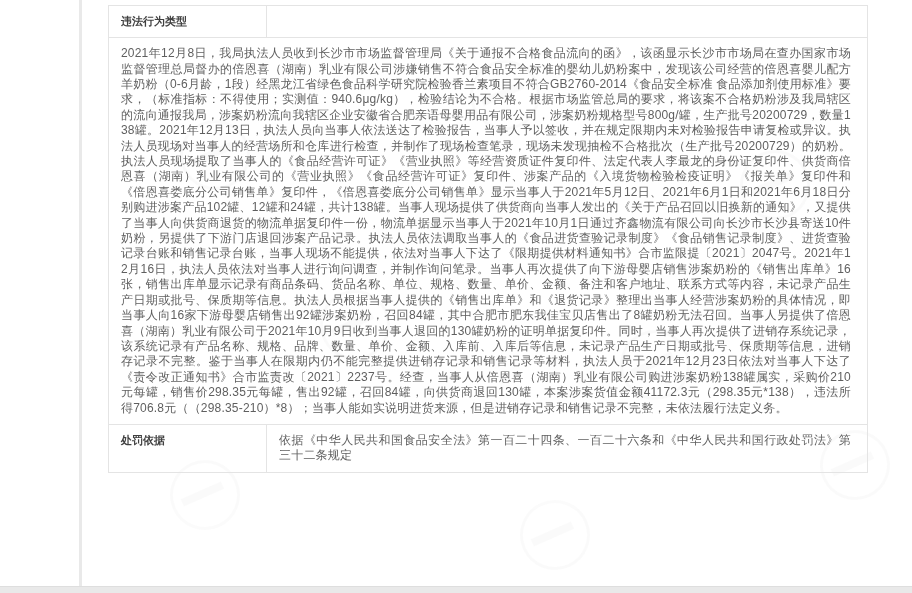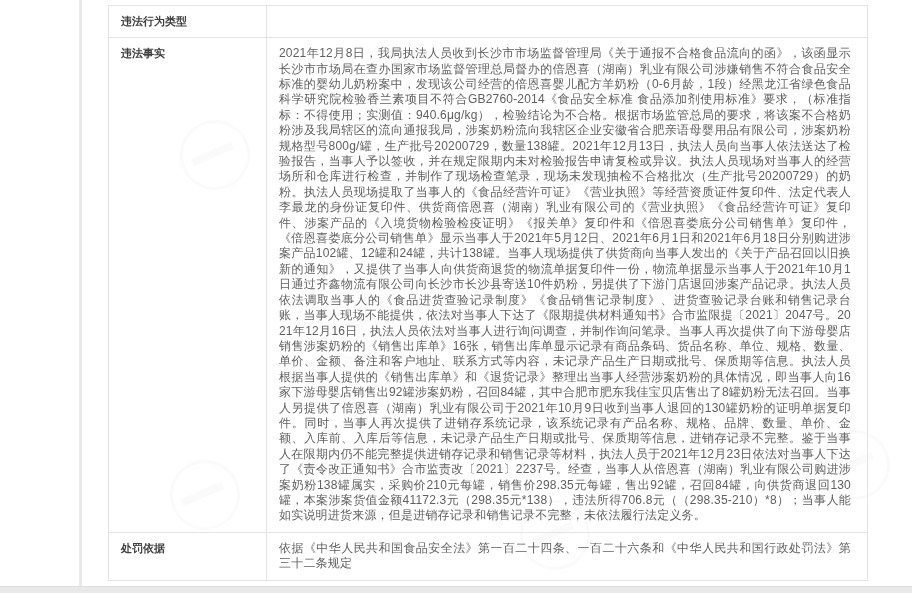--- a/index.html
+++ b/index.html
@@ -77,21 +77,20 @@
 
 <div class="side-strip"></div>
 
 <div class="record-table">
 
   <div class="row">
     <div class="row-label">违法行为类型</div>
   </div>
 
   <div class="row">
-    <div class="row-label">违法事实</div>
     <div class="row-content">2021年12月8日，我局执法人员收到长沙市市场监督管理局《关于通报不合格食品流向的函》，该函显示长沙市市场局在查办国家市场监督管理总局督办的倍恩喜（湖南）乳业有限公司涉嫌销售不符合食品安全标准的婴幼儿奶粉案中，发现该公司经营的倍恩喜婴儿配方羊奶粉（0-6月龄，1段）经黑龙江省绿色食品科学研究院检验香兰素项目不符合GB2760-2014《食品安全标准 食品添加剂使用标准》要求，（标准指标：不得使用；实测值：940.6μg/kg），检验结论为不合格。根据市场监管总局的要求，将该案不合格奶粉涉及我局辖区的流向通报我局，涉案奶粉流向我辖区企业安徽省合肥亲语母婴用品有限公司，涉案奶粉规格型号800g/罐，生产批号20200729，数量138罐。2021年12月13日，执法人员向当事人依法送达了检验报告，当事人予以签收，并在规定限期内未对检验报告申请复检或异议。执法人员现场对当事人的经营场所和仓库进行检查，并制作了现场检查笔录，现场未发现抽检不合格批次（生产批号20200729）的奶粉。执法人员现场提取了当事人的《食品经营许可证》《营业执照》等经营资质证件复印件、法定代表人李最龙的身份证复印件、供货商倍恩喜（湖南）乳业有限公司的《营业执照》《食品经营许可证》复印件、涉案产品的《入境货物检验检疫证明》《报关单》复印件和《倍恩喜娄底分公司销售单》复印件，《倍恩喜娄底分公司销售单》显示当事人于2021年5月12日、2021年6月1日和2021年6月18日分别购进涉案产品102罐、12罐和24罐，共计138罐。当事人现场提供了供货商向当事人发出的《关于产品召回以旧换新的通知》，又提供了当事人向供货商退货的物流单据复印件一份，物流单据显示当事人于2021年10月1日通过齐鑫物流有限公司向长沙市长沙县寄送10件奶粉，另提供了下游门店退回涉案产品记录。执法人员依法调取当事人的《食品进货查验记录制度》《食品销售记录制度》、进货查验记录台账和销售记录台账，当事人现场不能提供，依法对当事人下达了《限期提供材料通知书》合市监限提〔2021〕2047号。2021年12月16日，执法人员依法对当事人进行询问调查，并制作询问笔录。当事人再次提供了向下游母婴店销售涉案奶粉的《销售出库单》16张，销售出库单显示记录有商品条码、货品名称、单位、规格、数量、单价、金额、备注和客户地址、联系方式等内容，未记录产品生产日期或批号、保质期等信息。执法人员根据当事人提供的《销售出库单》和《退货记录》整理出当事人经营涉案奶粉的具体情况，即当事人向16家下游母婴店销售出92罐涉案奶粉，召回84罐，其中合肥市肥东我佳宝贝店售出了8罐奶粉无法召回。当事人另提供了倍恩喜（湖南）乳业有限公司于2021年10月9日收到当事人退回的130罐奶粉的证明单据复印件。同时，当事人再次提供了进销存系统记录，该系统记录有产品名称、规格、品牌、数量、单价、金额、入库前、入库后等信息，未记录产品生产日期或批号、保质期等信息，进销存记录不完整。鉴于当事人在限期内仍不能完整提供进销存记录和销售记录等材料，执法人员于2021年12月23日依法对当事人下达了《责令改正通知书》合市监责改〔2021〕2237号。经查，当事人从倍恩喜（湖南）乳业有限公司购进涉案奶粉138罐属实，采购价210元每罐，销售价298.35元每罐，售出92罐，召回84罐，向供货商退回130罐，本案涉案货值金额41172.3元（298.35元*138），违法所得706.8元（（298.35-210）*8）；当事人能如实说明进货来源，但是进销存记录和销售记录不完整，未依法履行法定义务。</div>
   </div>
 
   <div class="row">
     <div class="row-label">处罚依据</div>
     <div class="row-content">依据《中华人民共和国食品安全法》第一百二十四条、一百二十六条和《中华人民共和国行政处罚法》第三十二条规定</div>
   </div>
 
 </div>
 

